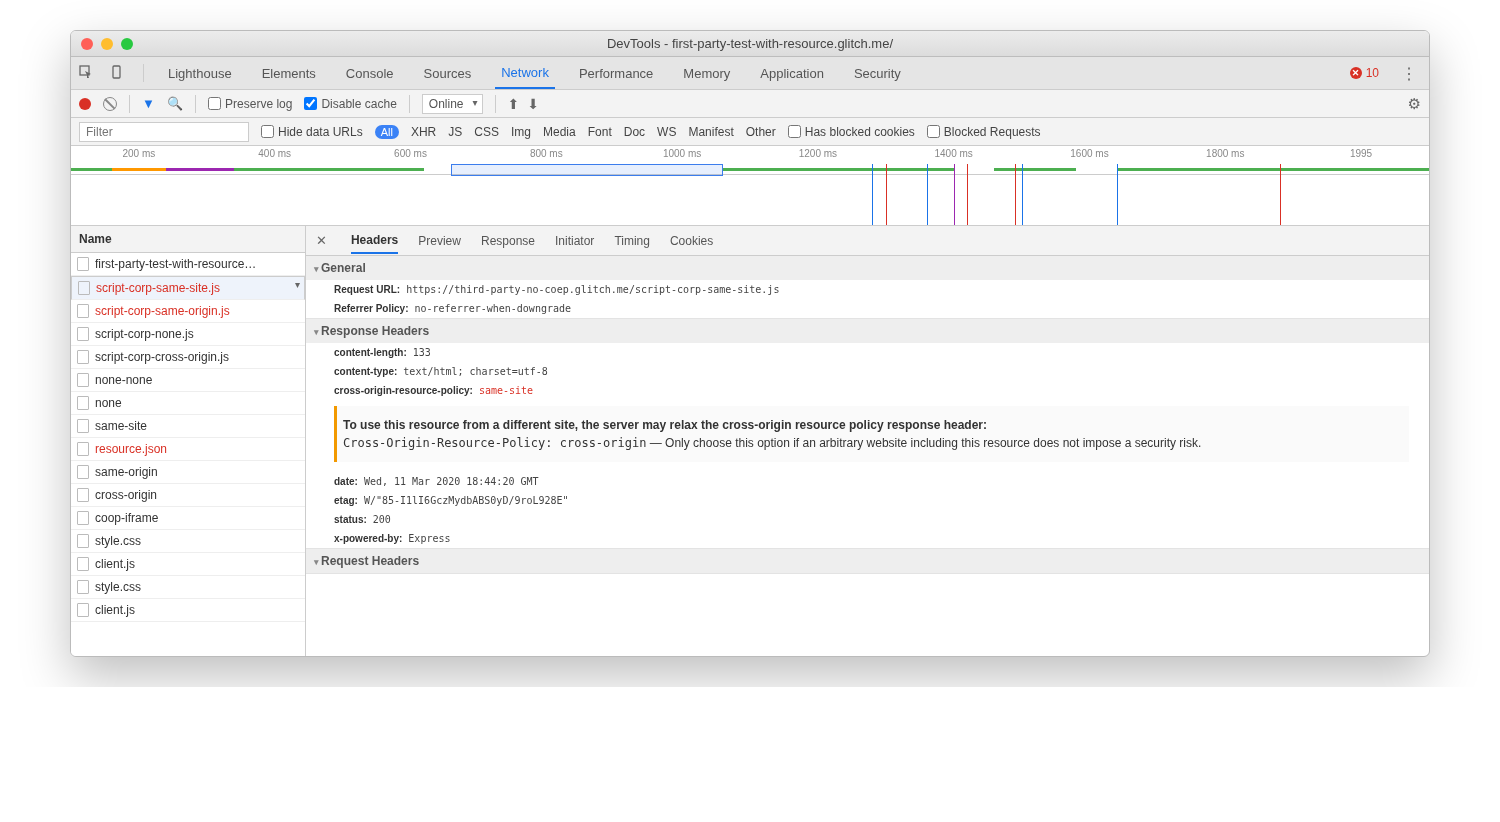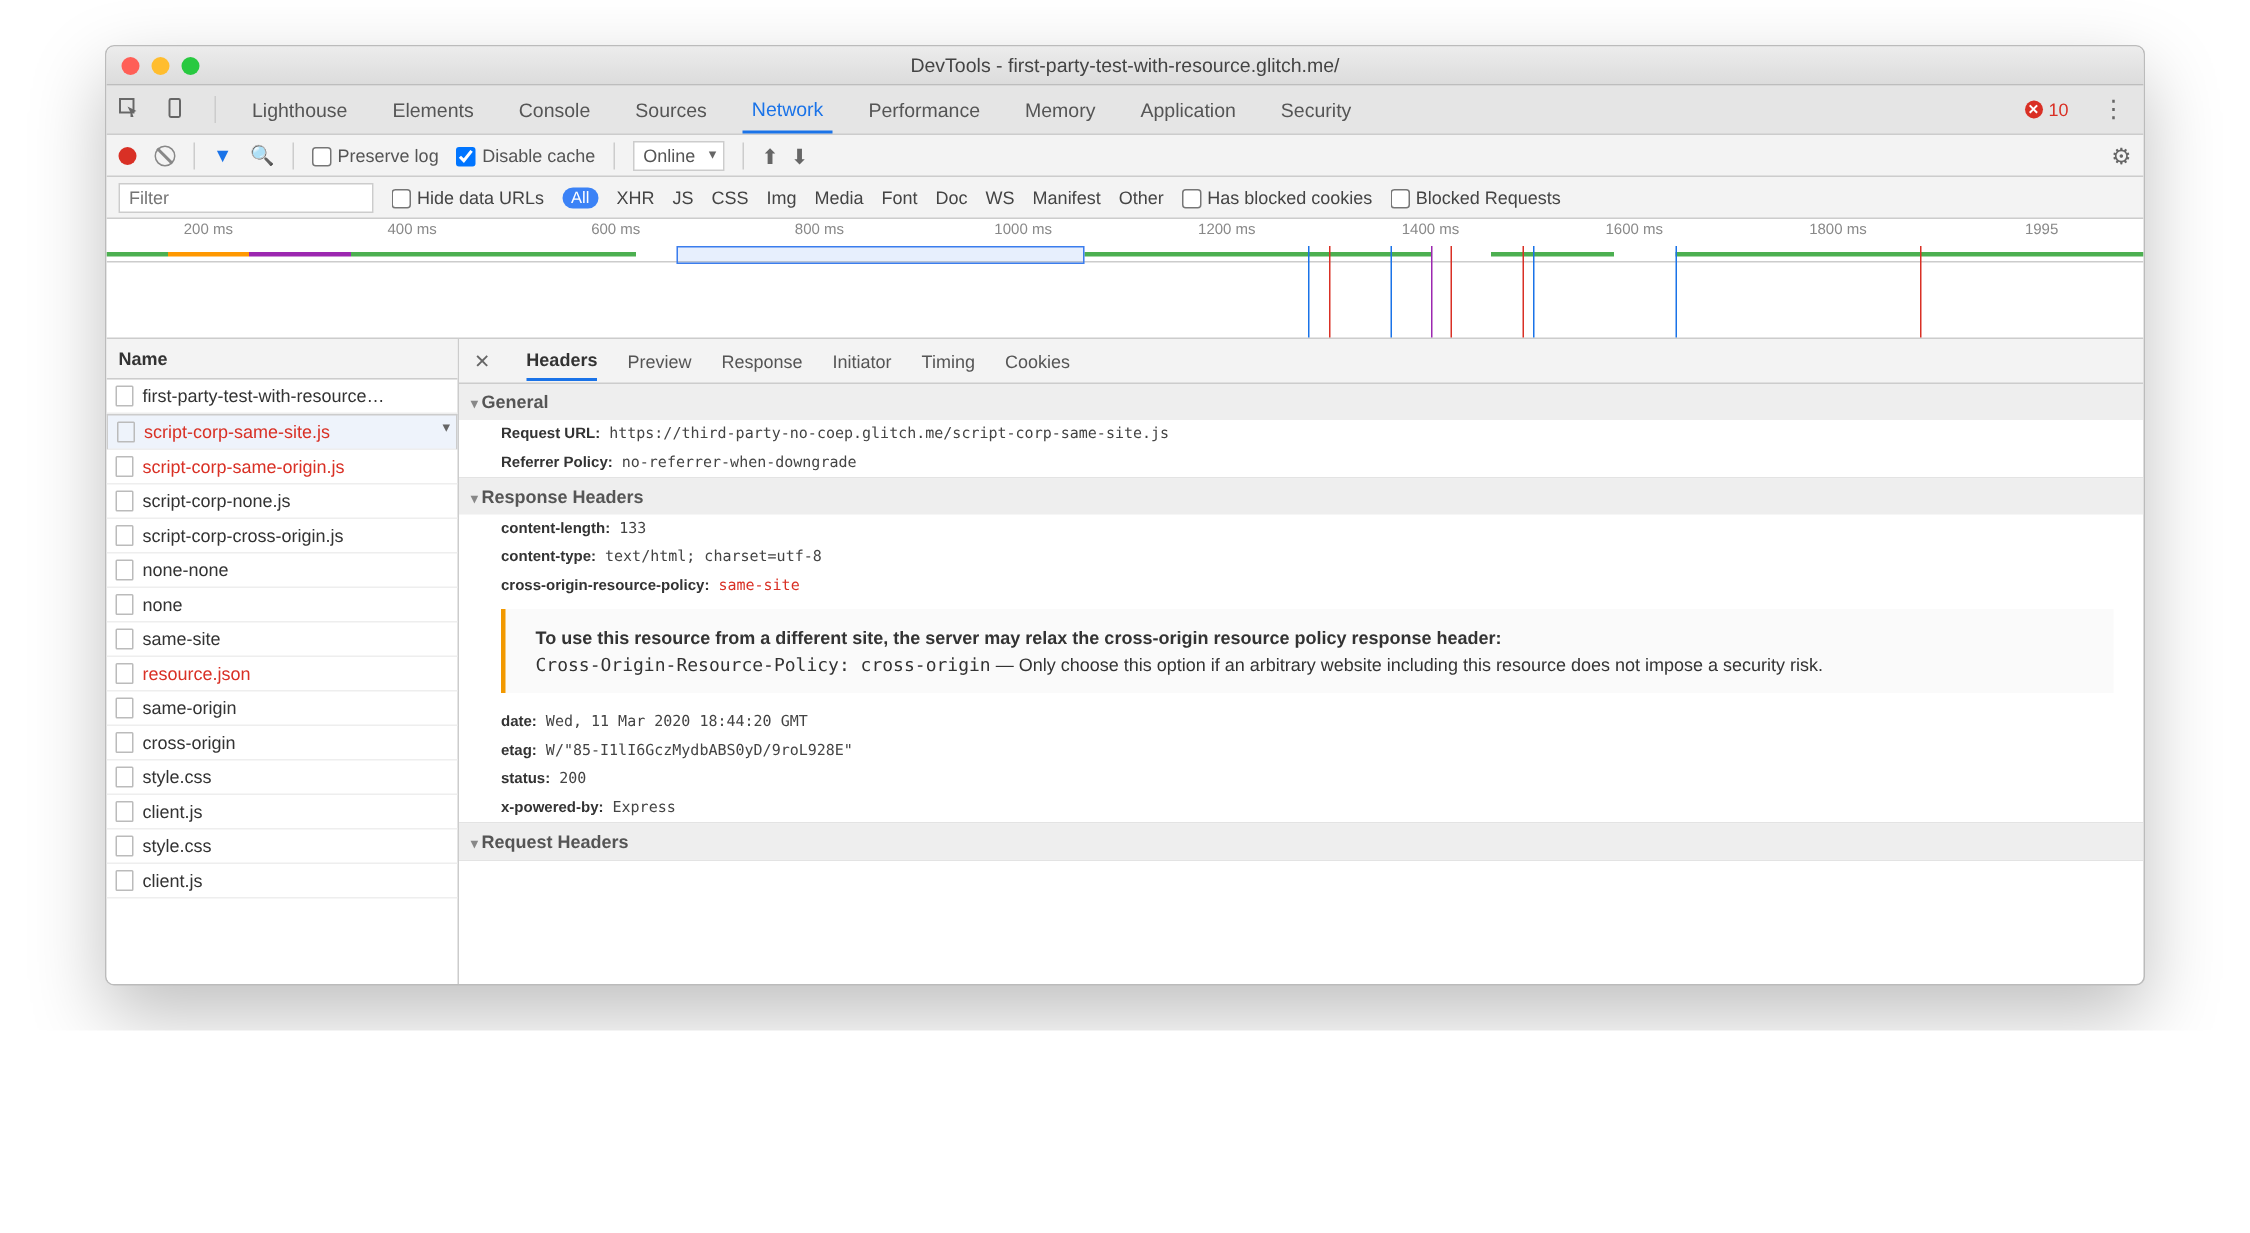--- a/index.html
+++ b/index.html
@@ -53,21 +53,21 @@
   display:flex; align-items:center; height:28px;
   border-bottom:1px solid #ccc; padding:0 8px; gap:12px;
   background:#f3f3f3; color:#555;
 }
 .rec { width:12px;height:12px;border-radius:50%;background:#d93025; }
 .ban { width:14px;height:14px;border:1.5px solid #888;border-radius:50%;position:relative; }
 .ban::after { content:"";position:absolute;width:14px;height:1.5px;background:#888;top:5px;left:-1px;transform:rotate(45deg); }
 .sep { width:1px;height:18px;background:#ccc; }
 .funnel { color:#1a73e8; font-size:13px; }
 .mag { color:#666; font-size:13px; }
-.chk { display:flex;align-items:flex-end;gap:4px; }
+.chk { display:flex;align-items:flex-start;gap:4px; }
 .chk input { width:13px;height:13px; }
 .sel { border:1px solid #ccc;padding:2px 18px 2px 6px;background:#fff;position:relative;font-size:12px; }
 .sel::after { content:"▾";position:absolute;right:4px;top:2px;color:#666;font-size:10px; }
 .updown { color:#666;font-size:14px;display:flex;gap:8px; }
 .gear { color:#666;font-size:15px; }
 
 .filterbar {
   display:flex;align-items:center;height:28px;border-bottom:1px solid #ccc;
   padding:0 8px;gap:12px;background:#f3f3f3;font-size:12px;color:#444;
 }
@@ -101,21 +101,21 @@
 .dtabs .dtab.active { color:#333;font-weight:600;border-bottom:2px solid #1a73e8;padding-bottom:5px;margin-top:6px; }
 .sect { border-bottom:1px solid #e3e3e3; }
 .sect-hd { background:#eee;padding:5px 8px;font-weight:600;color:#555;font-size:12px; }
 .sect-hd::before { content:"▾ ";color:#888;font-size:9px; }
 .kv { padding:4px 16px 4px 28px;font-size:10px;display:flex;gap:6px;flex-wrap:wrap; }
 .kv .k { font-weight:600;color:#333; }
 .kv .v { font-family:Menlo,Consolas,monospace;color:#444; }
 .kv .v.red { color:#d93025; }
 .callout {
   margin:6px 20px 10px 28px;border-left:3px solid #f29900;
-  background:#fafafa;padding:10px 20px;font-size:12px;color:#333;line-height:1.5;
+  background:#fafafa;padding:10px 6px;font-size:12px;color:#333;line-height:1.5;
 }
 .callout .mono { font-family:Menlo,Consolas,monospace; }
 .callout .lead { font-weight:600; }
 </style>
 </head>
 <body>
 
 <div class="window">
 
   <div class="titlebar">
@@ -291,20 +291,24 @@
           <div class="row">
             <div class="fileic"></div>
             <span>same-origin</span>
           </div>
           <div class="row">
             <div class="fileic"></div>
             <span>cross-origin</span>
           </div>
           <div class="row">
             <div class="fileic"></div>
+            <span>coop-iframe</span>
+          </div>
+          <div class="row">
+            <div class="fileic"></div>
             <span>style.css</span>
           </div>
           <div class="row">
             <div class="fileic"></div>
             <span>client.js</span>
           </div>
           <div class="row">
             <div class="fileic"></div>
             <span>style.css</span>
           </div>

